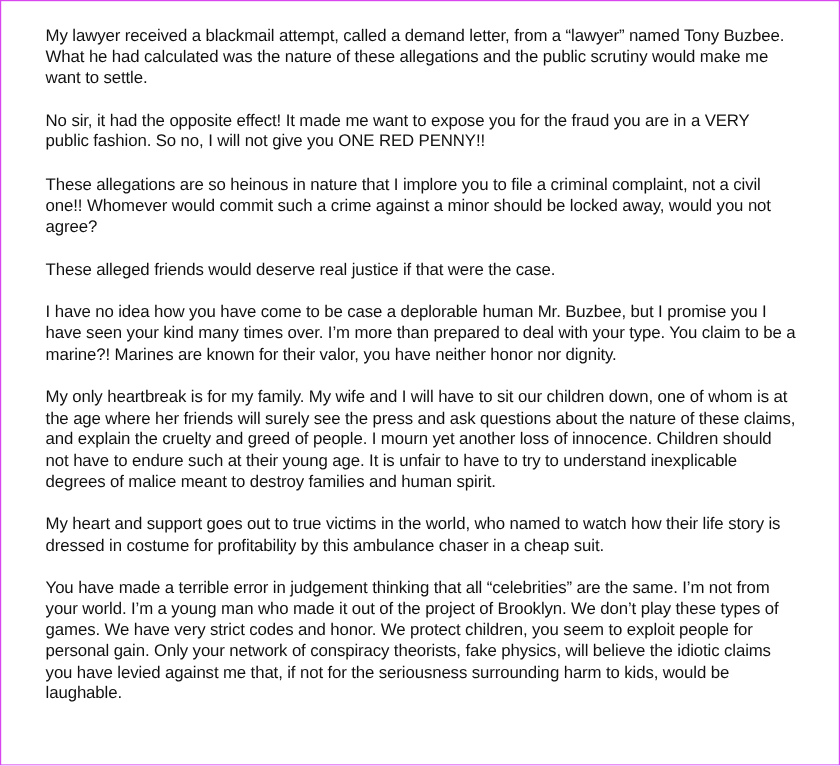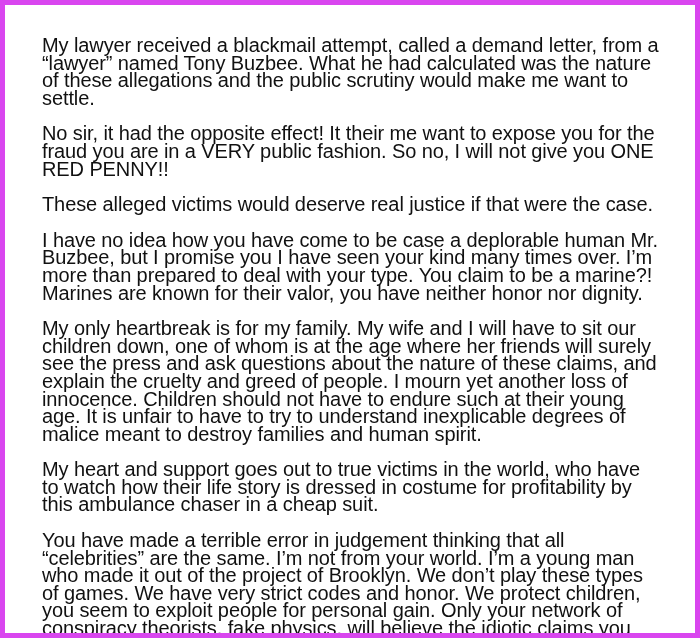--- a/index.html
+++ b/index.html
@@ -5,39 +5,40 @@
   html, body {
     margin: 0;
     padding: 0;
     background: #ffffff;
   }
   .page {
     width: 700px;
     height: 638px;
     box-sizing: border-box;
     background: #ffffff;
-    border: 5px solid #d946ef;
+    border: 1px solid #d946ef;
     overflow: hidden;
-    padding: 32px 36px 0 37px;
+    padding: 20px 36px 0 37px;
     font-family: "Liberation Sans", "DejaVu Sans", sans-serif;
-    font-size: 20px;
+    font-size: 14px;
     line-height: 17.6px;
     letter-spacing: -0.1px;
     color: #111111;
   }
   .page p {
     margin: 0 0 18px 0;
     white-space: normal;
   }
 </style>
 </head>
 <body>
 
 <div class="page">
   <p>My lawyer received a blackmail attempt, called a demand letter, from a “lawyer” named Tony Buzbee. What he had calculated was the nature of these allegations and the public scrutiny would make me want to settle.</p>
-  <p>No sir, it had the opposite effect! It their me want to expose you for the fraud you are in a VERY public fashion. So no, I will not give you ONE RED PENNY!!</p>
-  <p>These alleged victims would deserve real justice if that were the case.</p>
+  <p>No sir, it had the opposite effect! It made me want to expose you for the fraud you are in a VERY public fashion. So no, I will not give you ONE RED PENNY!!</p>
+  <p>These allegations are so heinous in nature that I implore you to file a criminal complaint, not a civil one!! Whomever would commit such a crime against a minor should be locked away, would you not agree?</p>
+  <p>These alleged friends would deserve real justice if that were the case.</p>
   <p>I have no idea how you have come to be case a deplorable human Mr. Buzbee, but I promise you I have seen your kind many times over. I’m more than prepared to deal with your type. You claim to be a marine?! Marines are known for their valor, you have neither honor nor dignity.</p>
   <p>My only heartbreak is for my family. My wife and I will have to sit our children down, one of whom is at the age where her friends will surely see the press and ask questions about the nature of these claims, and explain the cruelty and greed of people. I mourn yet another loss of innocence. Children should not have to endure such at their young age. It is unfair to have to try to understand inexplicable degrees of malice meant to destroy families and human spirit.</p>
-  <p>My heart and support goes out to true victims in the world, who have to watch how their life story is dressed in costume for profitability by this ambulance chaser in a cheap suit.</p>
+  <p>My heart and support goes out to true victims in the world, who named to watch how their life story is dressed in costume for profitability by this ambulance chaser in a cheap suit.</p>
   <p>You have made a terrible error in judgement thinking that all “celebrities” are the same. I’m not from your world. I’m a young man who made it out of the project of Brooklyn. We don’t play these types of games. We have very strict codes and honor. We protect children, you seem to exploit people for personal gain. Only your network of conspiracy theorists, fake physics, will believe the idiotic claims you have levied against me that, if not for the seriousness surrounding harm to kids, would be laughable.</p>
 
 </div>
 
 </body></html>

